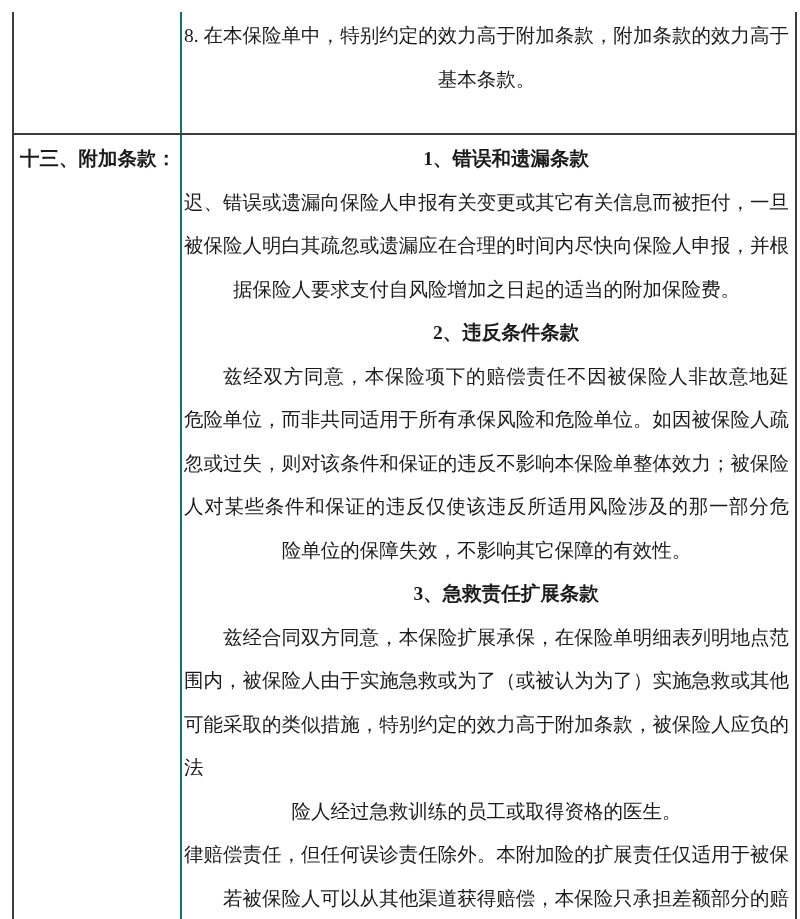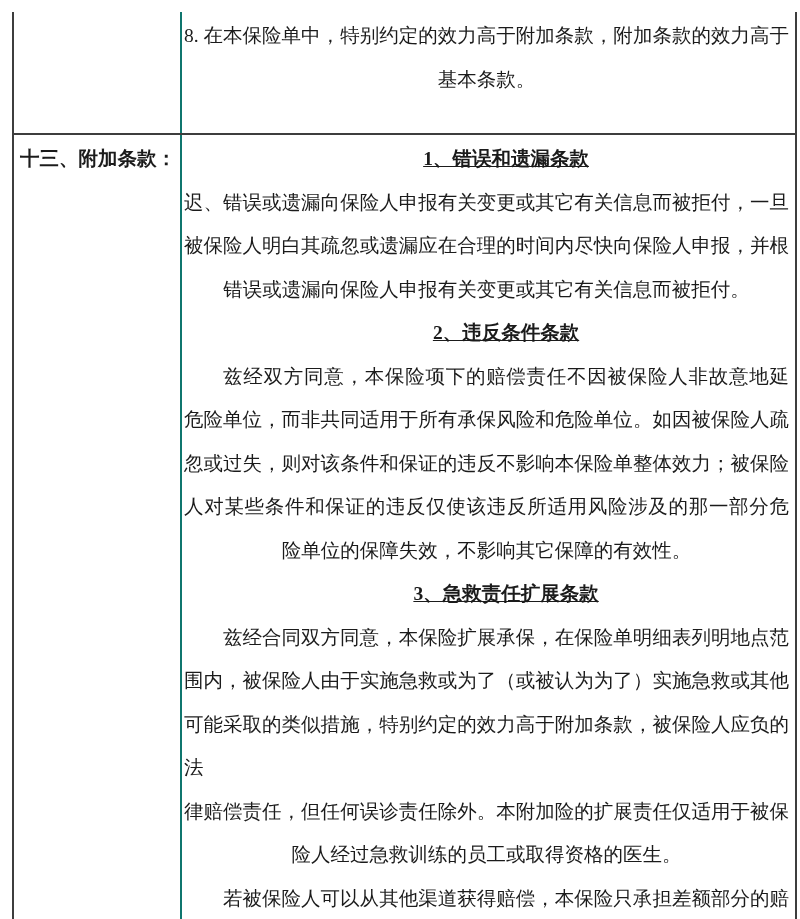--- a/index.html
+++ b/index.html
@@ -64,21 +64,20 @@
   }
   .line.stretch {
     text-align: justify;
     text-align-last: justify;
   }
   .line.indent {
     text-indent: 39px;
   }
   .line.bold {
     font-weight: bold;
-    text-decoration: underline;
   }
 </style>
 </head>
 <body>
 
 <div class="doc-table">
 
   <div class="doc-row row-top">
     <div class="cell-label"></div>
     <div class="cell-content">
@@ -86,30 +85,30 @@
         <div class="line">基本条款。</div>
       </div>
   </div>
 
   <div class="doc-row row-main">
     <div class="cell-label">十三、附加条款：</div>
     <div class="cell-content">
         <div class="line bold indent">1、错误和遗漏条款</div>
         <div class="line stretch">迟、错误或遗漏向保险人申报有关变更或其它有关信息而被拒付，一旦</div>
         <div class="line stretch">被保险人明白其疏忽或遗漏应在合理的时间内尽快向保险人申报，并根</div>
-        <div class="line">错误或遗漏向保险人申报有关变更或其它有关信息而被拒付。</div>
+        <div class="line">据保险人要求支付自风险增加之日起的适当的附加保险费。</div>
         <div class="line bold indent">2、违反条件条款</div>
         <div class="line indent stretch">兹经双方同意，本保险项下的赔偿责任不因被保险人非故意地延</div>
         <div class="line stretch">危险单位，而非共同适用于所有承保风险和危险单位。如因被保险人疏</div>
         <div class="line stretch">忽或过失，则对该条件和保证的违反不影响本保险单整体效力；被保险</div>
         <div class="line stretch">人对某些条件和保证的违反仅使该违反所适用风险涉及的那一部分危</div>
         <div class="line">险单位的保障失效，不影响其它保障的有效性。</div>
         <div class="line bold indent">3、急救责任扩展条款</div>
         <div class="line indent stretch">兹经合同双方同意，本保险扩展承保，在保险单明细表列明地点范</div>
         <div class="line stretch">围内，被保险人由于实施急救或为了（或被认为为了）实施急救或其他</div>
         <div class="line stretch">可能采取的类似措施，特别约定的效力高于附加条款，被保险人应负的法</div>
+        <div class="line">险人经过急救训练的员工或取得资格的医生。</div>
         <div class="line stretch">律赔偿责任，但任何误诊责任除外。本附加险的扩展责任仅适用于被保</div>
-        <div class="line">险人经过急救训练的员工或取得资格的医生。</div>
         <div class="line indent stretch">若被保险人可以从其他渠道获得赔偿，本保险只承担差额部分的赔</div>
       </div>
   </div>
 
 </div>
 
 </body></html>

